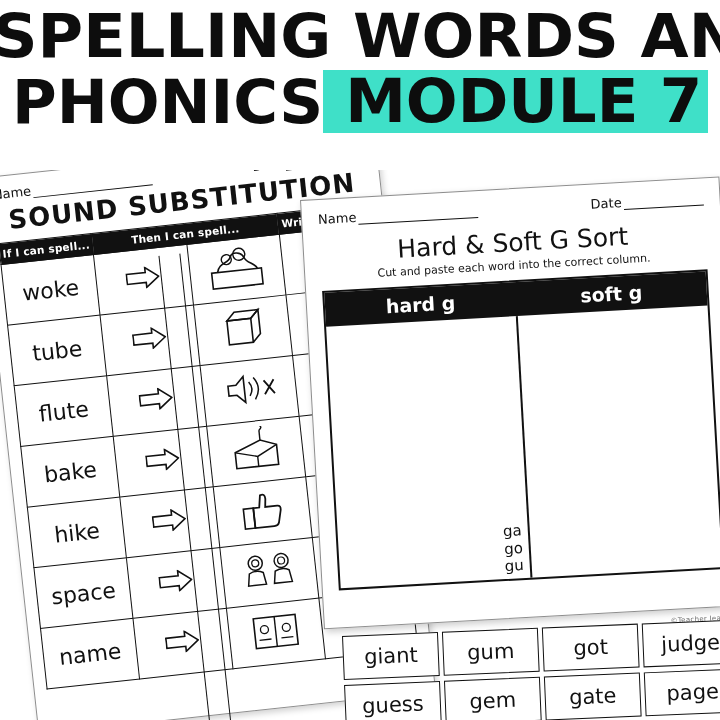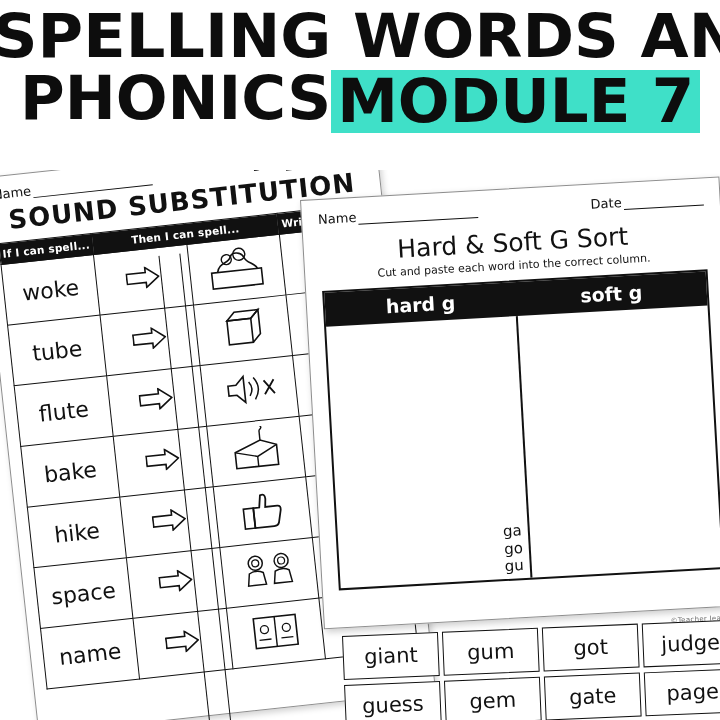--- a/index.html
+++ b/index.html
@@ -36,26 +36,26 @@
   }
   .title-line-1 {
     font-size: 61px;
     transform: scaleX(1.02);
   }
   .title-line-2 {
     font-size: 61px;
     margin-top: 6px;
     display: flex;
     justify-content: center;
-    align-items: flex-start;
+    align-items: center;
     gap: 0px;
   }
   .hl {
     background: #3fe0c8;
-    padding: 0 6px 2px 6px;
+    padding: 0 6px 2px 22px;
     display: inline-block;
     line-height: 1.0;
   }
 
   
   .sheets {
     position: absolute;
     left: 0; top: 170px;
     width: 720px; height: 550px;
     overflow: hidden;

